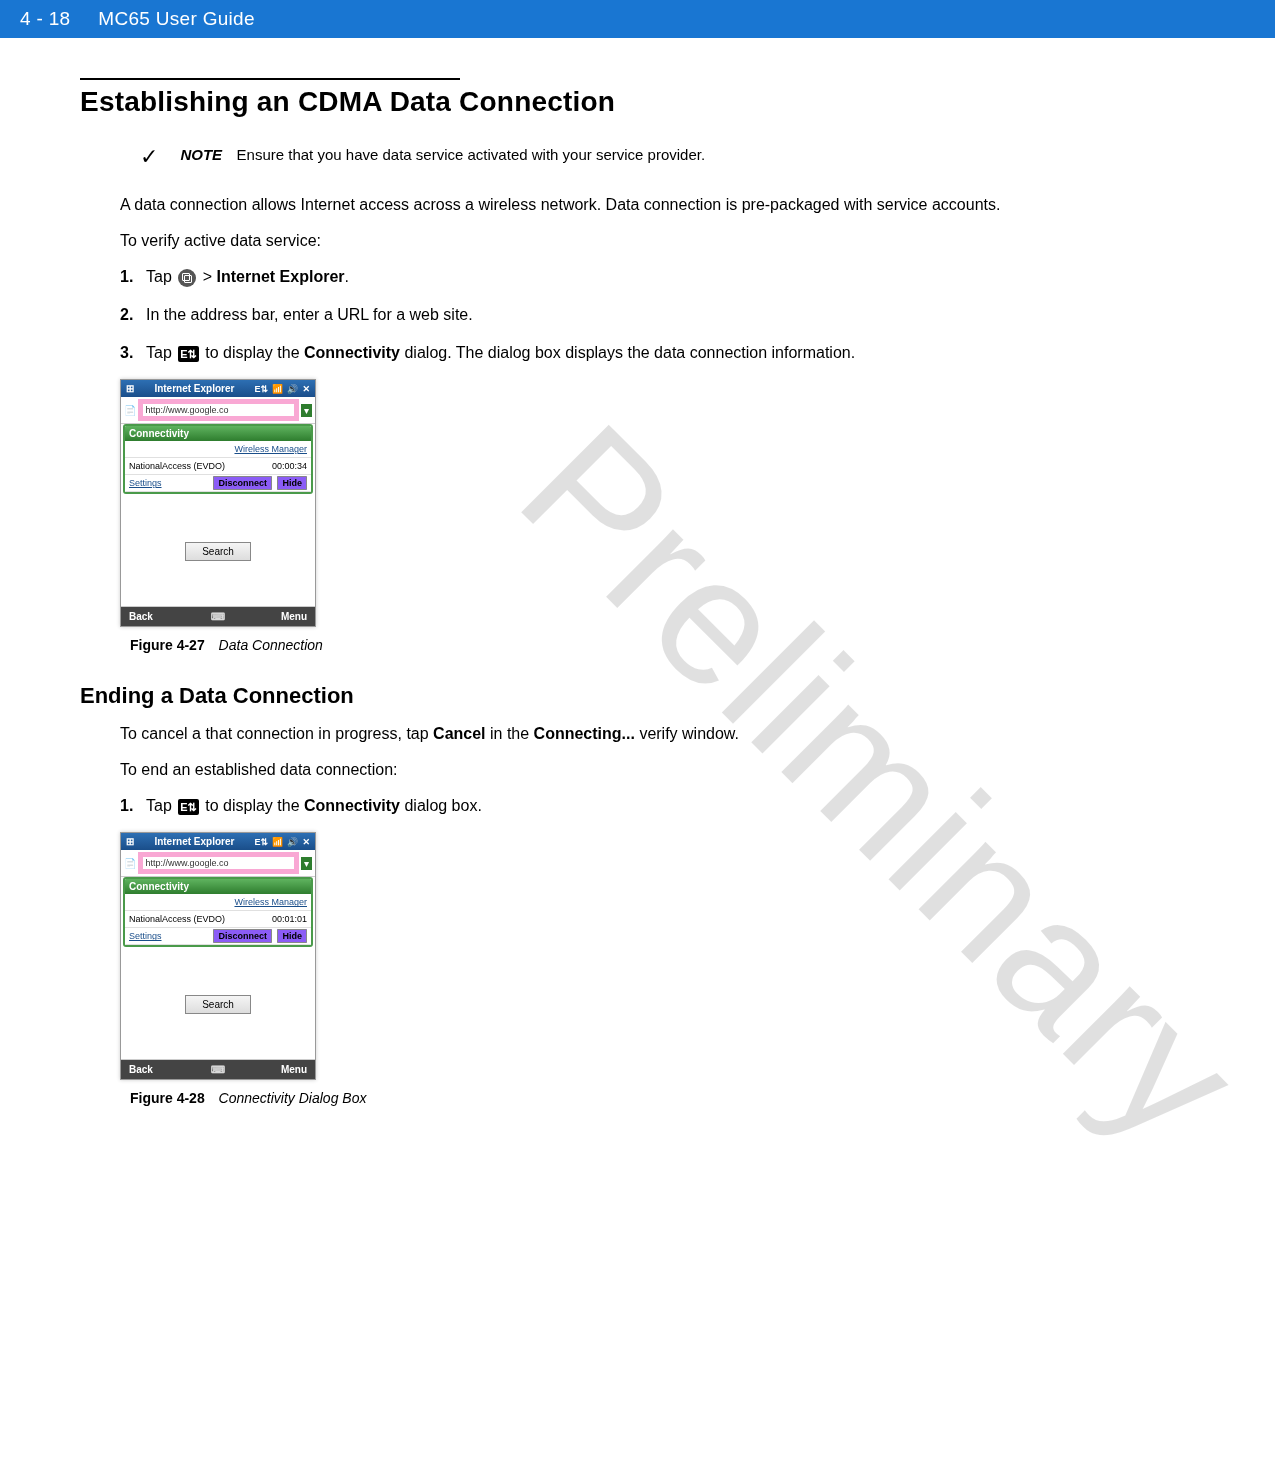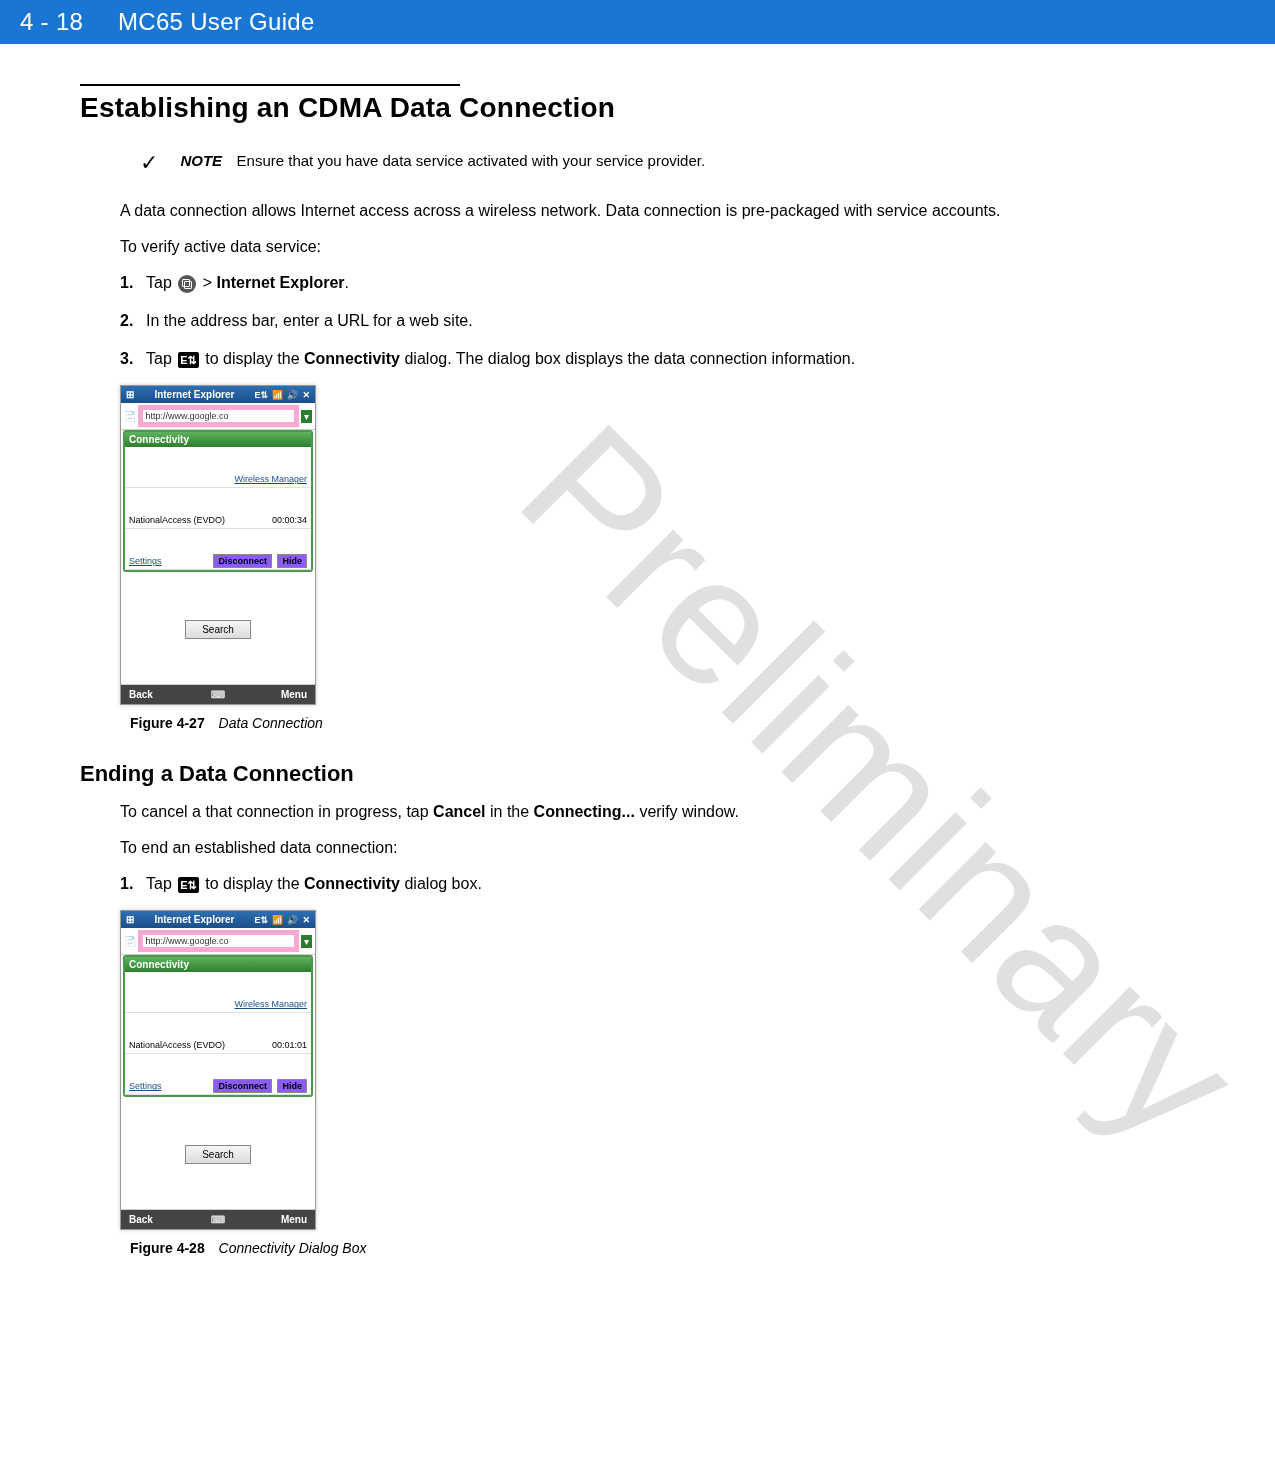--- a/index.html
+++ b/index.html
@@ -8,21 +8,21 @@
     font-family: Arial, Helvetica, sans-serif;
     background: #fff;
     color: #000;
     width: 1275px;
     position: relative;
   }
   .page-header {
     background: #1976d2;
     color: #fff;
     padding: 8px 20px;
-    font-size: 24px;
+    font-size: 19px;
     font-weight: normal;
     font-family: "Arial Narrow", Arial, sans-serif;
     letter-spacing: 0.3px;
   }
   .content {
     padding: 40px 80px 60px 80px;
   }
   .section-rule {
     border-top: 2px solid #000;
     width: 380px;
@@ -185,21 +185,20 @@
     padding: 2px 4px;
   }
   .phone .panel-row {
     display: flex;
     justify-content: space-between;
     padding: 3px 4px;
     border-bottom: 1px solid #e0e0e0;
     font-size: 9px;
     align-items: center;
     background: #fff;
-    margin-top: 24px;
   }
   .phone .panel-row.right { justify-content: flex-end; }
   .phone .link { color: #1a4e8a; text-decoration: underline; }
   .phone .btn {
     border: 1px solid #888;
     background: #8b5cf6;
     font-size: 9px;
     padding: 1px 4px;
     font-weight: bold;
     border-radius: 1px;

